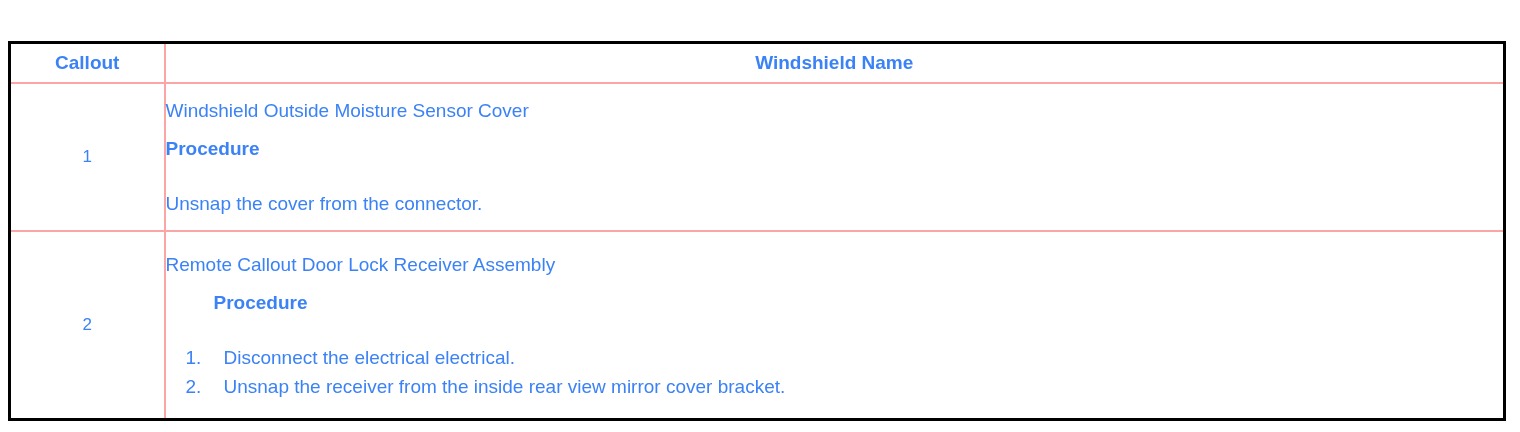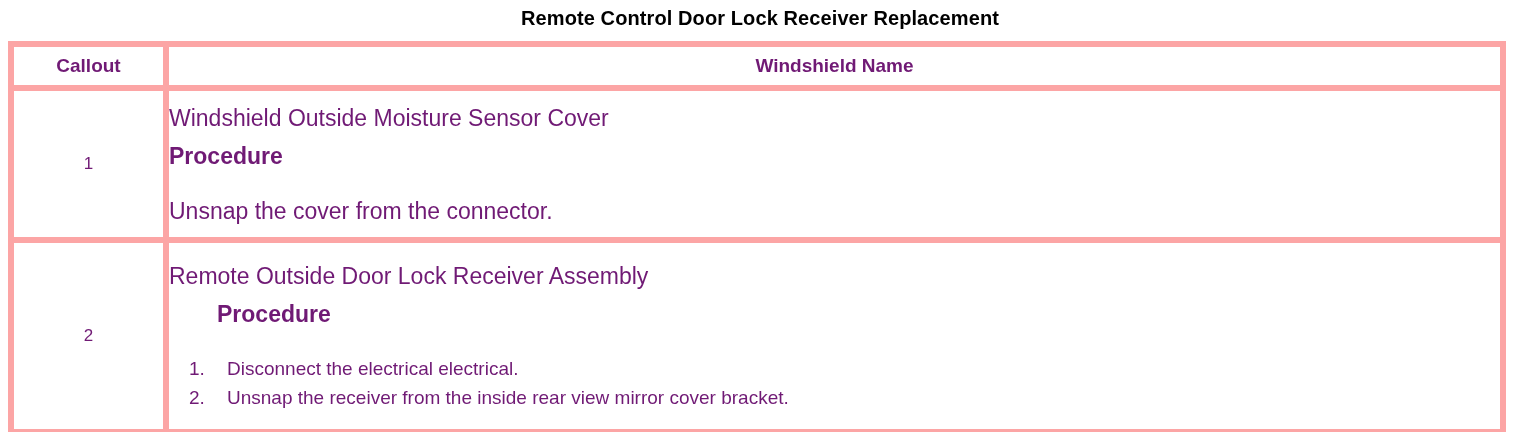--- a/index.html
+++ b/index.html
@@ -36,24 +36,24 @@
     width: 1498px;
   }
   table.parts {
     border-collapse: collapse;
     width: 1498px;
     table-layout: fixed;
     border: 3px solid #000;
   }
   table.parts col.c-callout { width: 155px; }
   table.parts th, table.parts td {
-    border: 6px solid #fca5a5;
+    border: 2px solid #fca5a5;
     vertical-align: middle;
     padding: 0;
-    color: #701a75;
+    color: #3b82f6;
   }
   thead th {
     border-bottom: 3px solid #000;
     font-size: 19px;
     font-weight: bold;
     text-align: center;
     height: 38px;
     line-height: 38px;
     padding: 0 4px;
   }
@@ -64,21 +64,21 @@
     text-align: center;
     font-size: 17px;
     font-weight: normal;
     border-right: 2px solid #000;
   }
   td.content-cell {
     text-align: left;
     padding: 7px 0 7px 11px;
   }
   .line {
-    font-size: 23px;
+    font-size: 19px;
     line-height: 30px;
     white-space: nowrap;
   }
   .line.proc {
     font-weight: bold;
     margin-top: 8px;
     margin-bottom: 25px;
   }
   .line.proc.indented {
     margin-left: 48px;
@@ -103,21 +103,20 @@
     text-align: left;
   }
   .row1-cell { height: 146px; }
   .row2-cell { height: 186px; }
 </style>
 </head>
 <body>
 
 <div class="page">
 
-  <div class="doc-title">Remote Control Door Lock Receiver Replacement</div>
 
   <div class="table-wrap">
     <table class="parts">
       <colgroup>
         <col class="c-callout">
         <col class="c-component">
       </colgroup>
       <thead>
         <tr>
           <th>Callout</th>
@@ -131,21 +130,21 @@
           <td class="content-cell row1-cell">
             <div class="line">Windshield Outside Moisture Sensor Cover</div>
             <div class="line proc">Procedure</div>
             <div class="line">Unsnap the cover from the connector.</div>
           </td>
         </tr>
 
         <tr>
           <td class="callout-cell row2-cell">2</td>
           <td class="content-cell row2-cell">
-            <div class="line">Remote Outside Door Lock Receiver Assembly</div>
+            <div class="line">Remote Callout Door Lock Receiver Assembly</div>
             <div class="line proc indented">Procedure</div>
             <ol class="steps">
               <li>
                 <span class="num">1.</span>
                 <span>Disconnect the electrical electrical.</span>
               </li>
               <li>
                 <span class="num">2.</span>
                 <span>Unsnap the receiver from the inside rear view mirror cover bracket.</span>
               </li>

